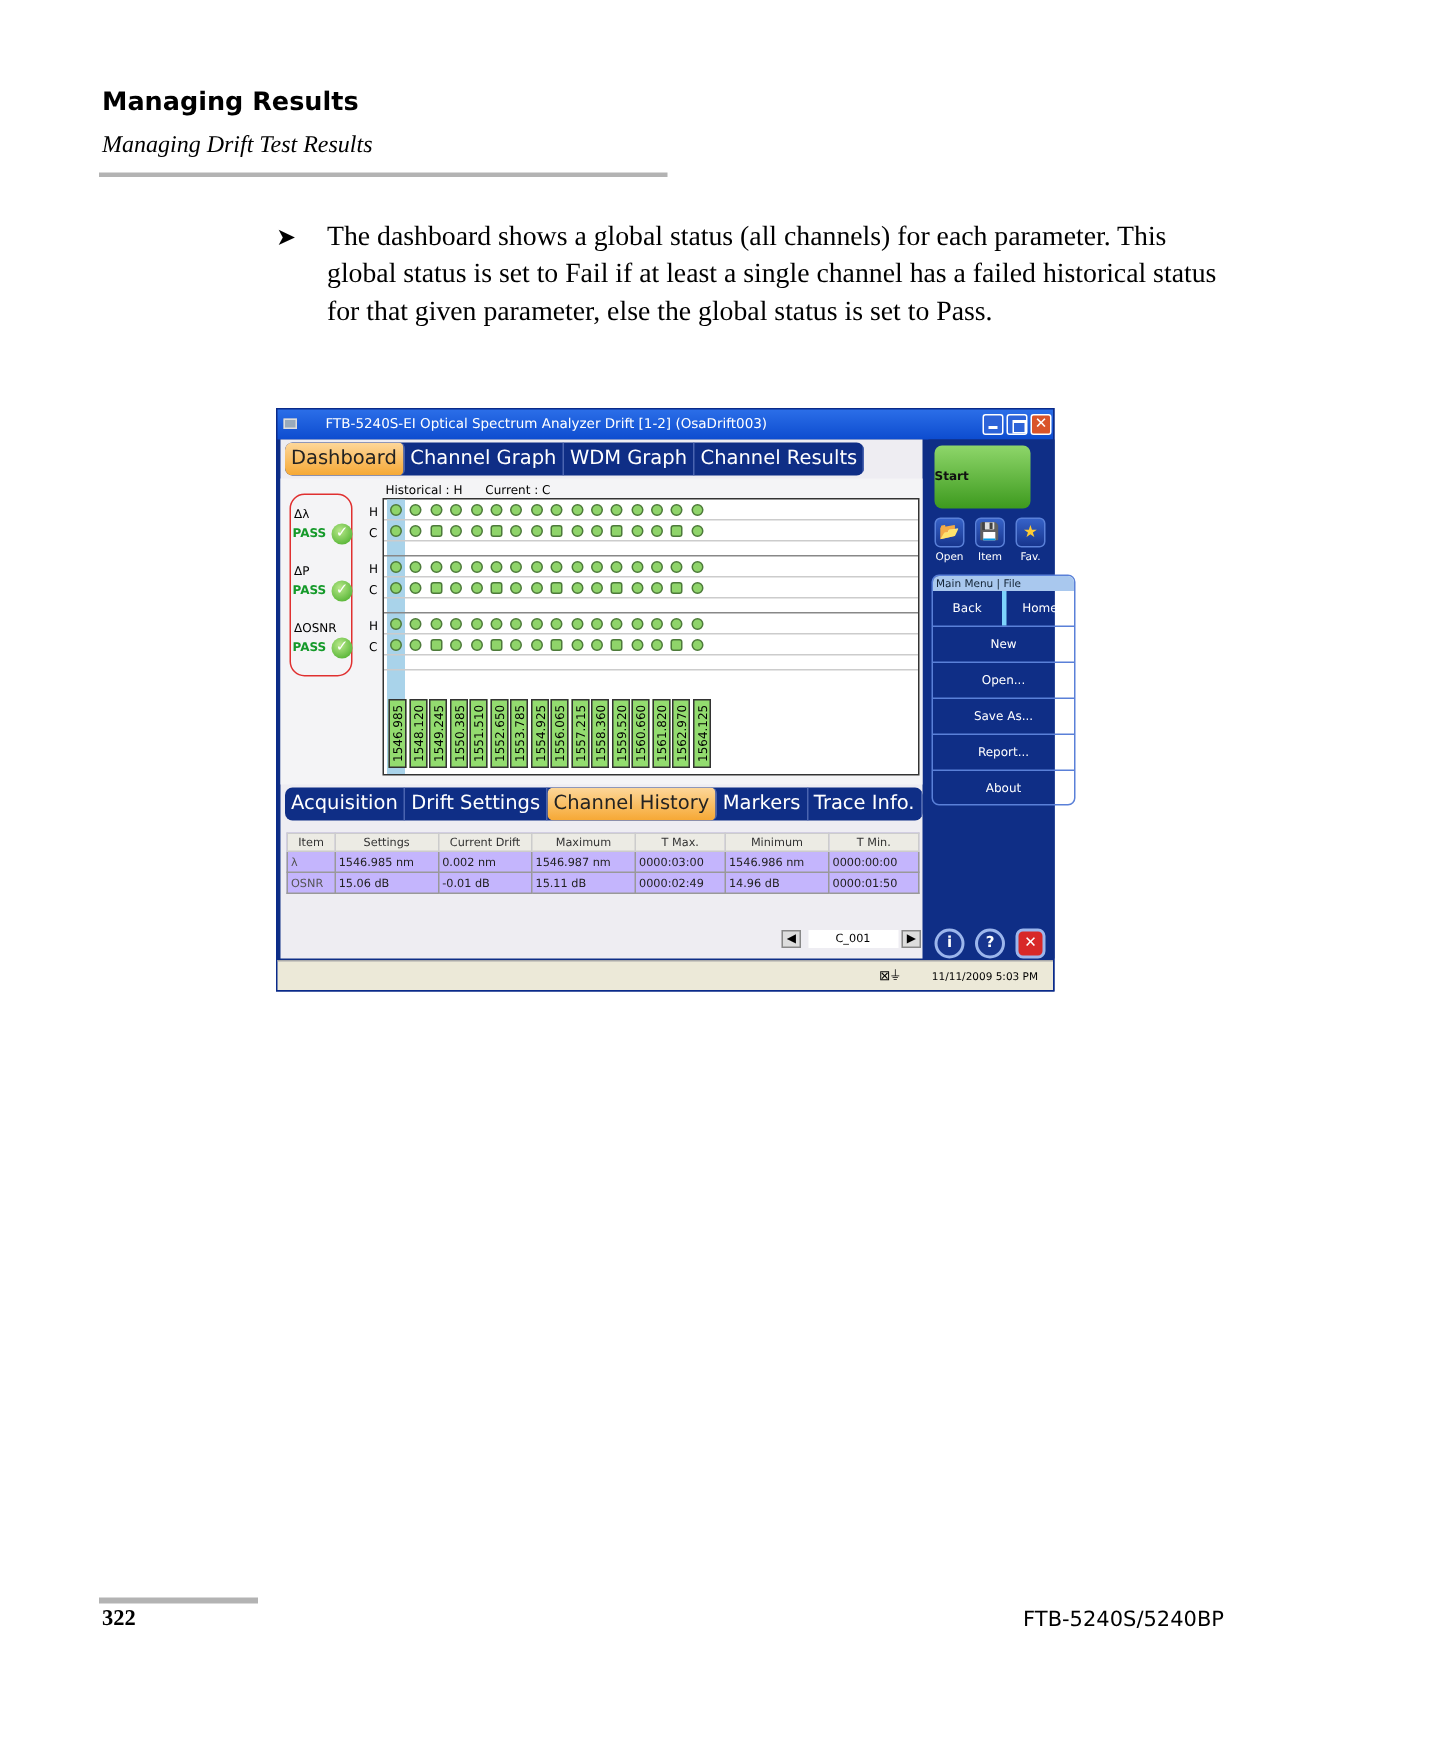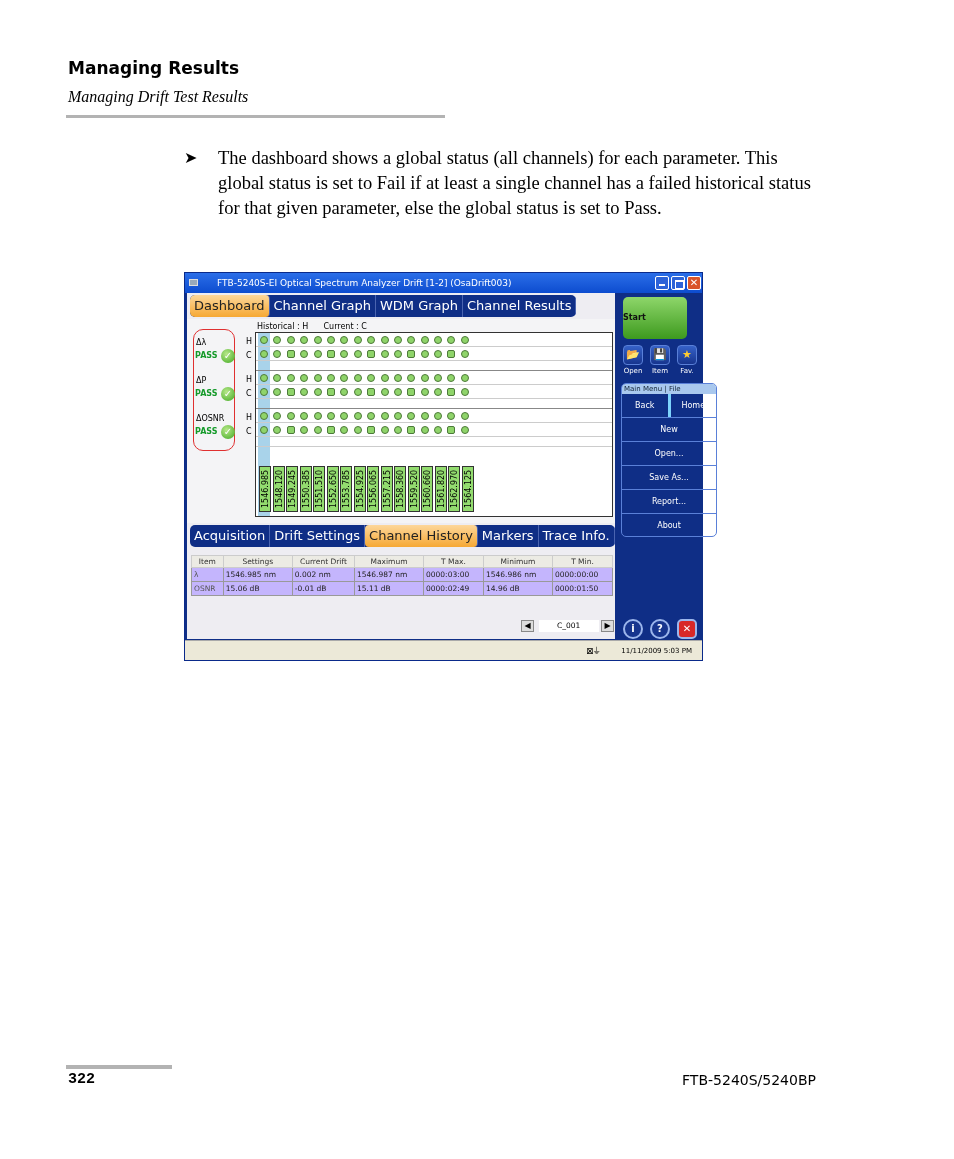--- a/index.html
+++ b/index.html
@@ -3,21 +3,21 @@
 <meta charset="utf-8">
 <style>
 *{box-sizing:border-box;margin:0;padding:0}
 body{width:954px;height:1159px;background:#fff;position:relative;font-family:"Liberation Sans",sans-serif;color:#000;overflow:hidden}
 .hdr-title{position:absolute;left:68px;top:58px;font-size:17px;font-weight:bold;font-family:"DejaVu Sans",sans-serif}
 .hdr-sub{position:absolute;left:68px;top:88px;font-size:16px;font-style:italic;font-family:"Liberation Serif",serif}
 .hdr-rule{position:absolute;left:66px;top:115px;width:379px;height:3px;background:#b3b3b3}
 .bullet{position:absolute;left:184px;top:148px;font-size:16px}
 .para{position:absolute;left:218px;top:146px;width:610px;font-family:"Liberation Serif",serif;font-size:18.5px;line-height:25px}
 .foot-rule{position:absolute;left:66px;top:1065px;width:106px;height:4px;background:#b3b3b3}
-.foot-page{position:absolute;left:68px;top:1071px;font-size:15px;font-weight:bold;font-family:Liberation Mono, monospace}
+.foot-page{position:absolute;left:68px;top:1071px;font-size:15px;font-weight:bold;font-family:Liberation Serif, serif}
 .foot-model{position:absolute;right:138px;top:1072px;font-size:14px;font-family:"DejaVu Sans",sans-serif}
 
 .win{position:absolute;left:184px;top:272px;width:519px;height:389px;border:1px solid #0a2a8a;background:#0f2e86;font-family:"DejaVu Sans",sans-serif;font-size:8px}
 .titlebar{position:absolute;left:0;top:0;right:0;height:20px;background:linear-gradient(#2b6ee8,#0d4ccf);color:#fff;font-size:9px;line-height:20px;padding-left:32px}
 .titlebar .appico{position:absolute;left:4px;top:6px;width:9px;height:7px;background:#9ab;border:1px solid #ddd}
 .wbtn{position:absolute;top:3px;width:14px;height:14px;border:1px solid #fff;border-radius:2px;background:#2d63d8}
 .wbtn.min{right:33px}.wbtn.max{right:17px}.wbtn.cls{right:1px;background:#d9542a;color:#fff;font-size:10px;line-height:12px;text-align:center}
 .wbtn.min::after{content:"";position:absolute;left:3px;bottom:3px;width:6px;height:2px;background:#fff}
 .wbtn.max::after{content:"";position:absolute;left:3px;top:3px;width:7px;height:6px;border:1px solid #fff;border-top-width:2px}
 .main{position:absolute;left:2px;top:20px;width:428px;height:346px;background:#eeedf2}

